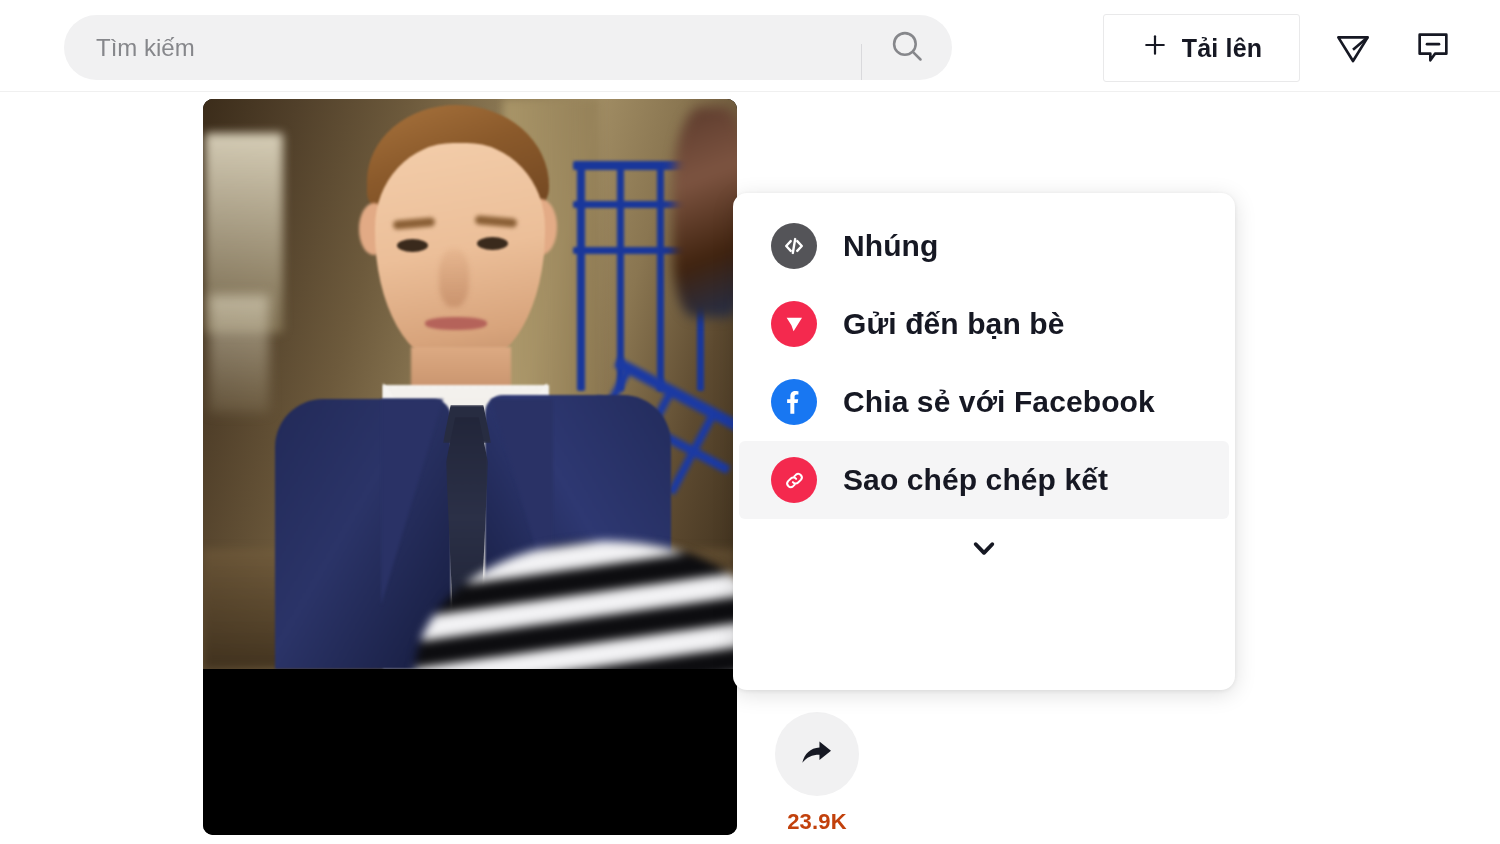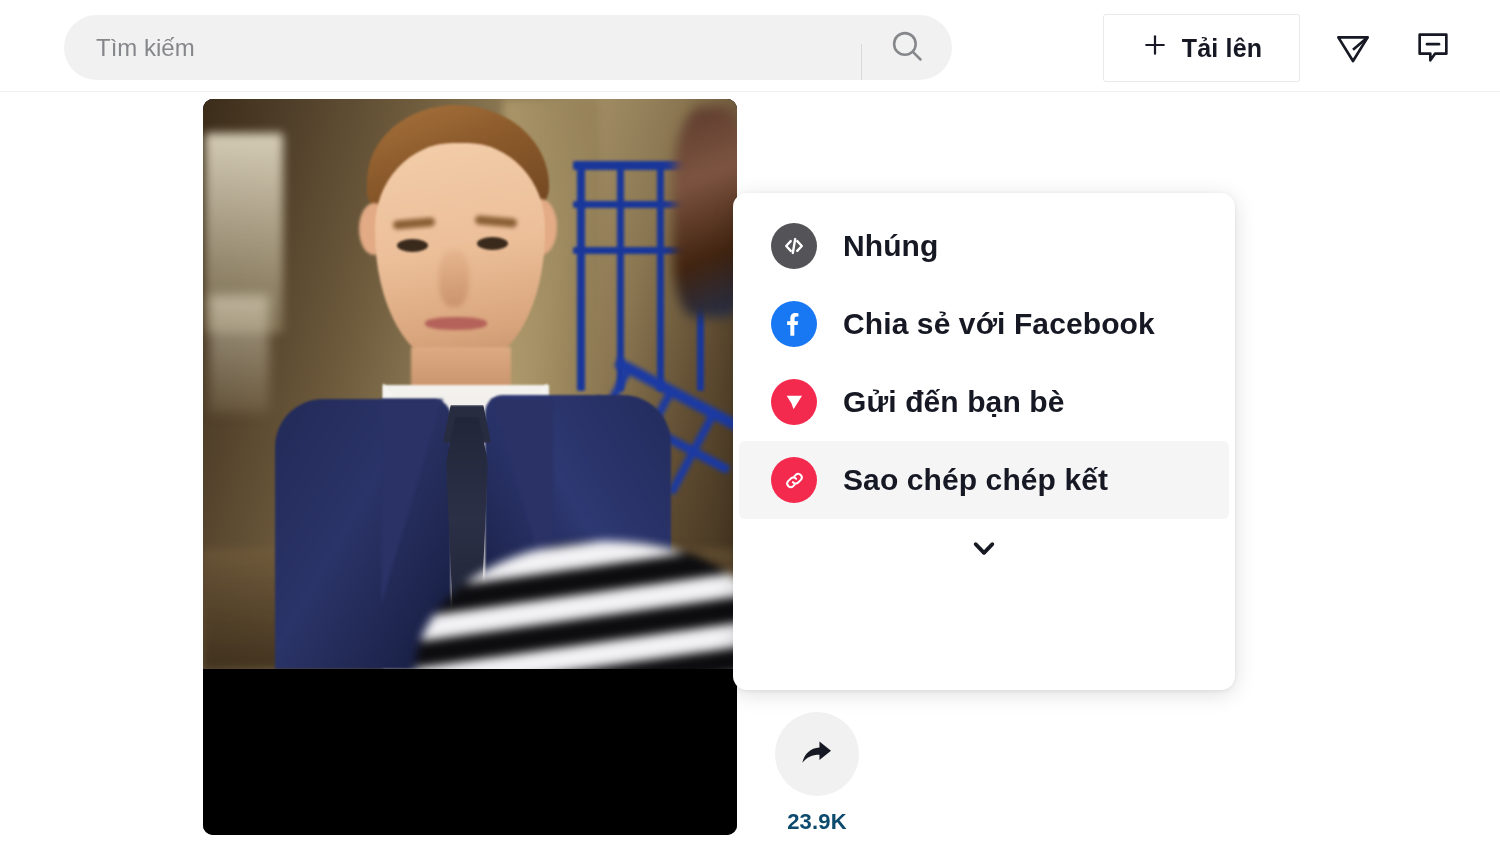--- a/index.html
+++ b/index.html
@@ -441,21 +441,21 @@
     align-items: center;
     justify-content: center;
     cursor: pointer;
     border: none;
   }
   .share-count {
     margin-top: 13px;
     font-family: "Liberation Sans", sans-serif;
     font-size: 22px;
     font-weight: 700;
-    color: #0c4a6e;
+    color: #c2410c;
     letter-spacing: .2px;
   }
 </style>
 </head>
 <body>
 
 <div class="app">
 
   <div class="header">
 
@@ -572,37 +572,37 @@
         <svg width="26" height="26" viewBox="0 0 24 24" fill="none" stroke="#ffffff" stroke-width="2.2" stroke-linecap="round" stroke-linejoin="round">
           <polyline points="9,7.5 4.8,12 9,16.5"></polyline>
           <polyline points="15,7.5 19.2,12 15,16.5"></polyline>
           <line x1="13.1" y1="5.6" x2="10.9" y2="18.4"></line>
         </svg>
       </span>
       <span class="menu-label">Nhúng</span>
     </div>
 
     <div class="menu-item">
+      <span class="menu-icon" style="background:#f4294e;">
+        <svg width="26" height="26" viewBox="0 0 24 24" fill="#ffffff">
+          <path d="M5.2 6.2 H19.4 L11.6 18.6 L9.6 13.2 L5.2 6.2 Z"></path>
+        </svg>
+      </span>
+      <span class="menu-label">Gửi đến bạn bè</span>
+    </div>
+
+    <div class="menu-item">
       <span class="menu-icon" style="background:#1877f2;">
         <svg width="28" height="28" viewBox="0 0 24 24" fill="#ffffff">
           <path d="M15.1 12.9 L15.6 9.6 H12.5 V7.45 c0-.9.45-1.78 1.87-1.78 H15.8 V2.86
                    s-1.32-.23-2.58-.23c-2.63 0-4.35 1.6-4.35 4.48V9.6 H6.1 v3.3 h2.77 V22 h3.4
                    v-9.1 Z"></path>
         </svg>
       </span>
       <span class="menu-label">Chia sẻ với Facebook</span>
-    </div>
-
-    <div class="menu-item">
-      <span class="menu-icon" style="background:#f4294e;">
-        <svg width="26" height="26" viewBox="0 0 24 24" fill="#ffffff">
-          <path d="M5.2 6.2 H19.4 L11.6 18.6 L9.6 13.2 L5.2 6.2 Z"></path>
-        </svg>
-      </span>
-      <span class="menu-label">Gửi đến bạn bè</span>
     </div>
 
 
     <div class="menu-item active">
       <span class="menu-icon" style="background:#f4294e;">
         <svg width="25" height="25" viewBox="0 0 24 24" fill="none" stroke="#ffffff" stroke-width="1.9" stroke-linecap="round">
           <path d="M10.4 13.6 a3.4 3.4 0 0 0 5.1 .38 l2.6-2.6 a3.4 3.4 0 0 0 -4.8-4.8 l-1.5 1.5"></path>
           <path d="M13.6 10.4 a3.4 3.4 0 0 0 -5.1-.38 l-2.6 2.6 a3.4 3.4 0 0 0 4.8 4.8 l1.5-1.5"></path>
         </svg>
       </span>

